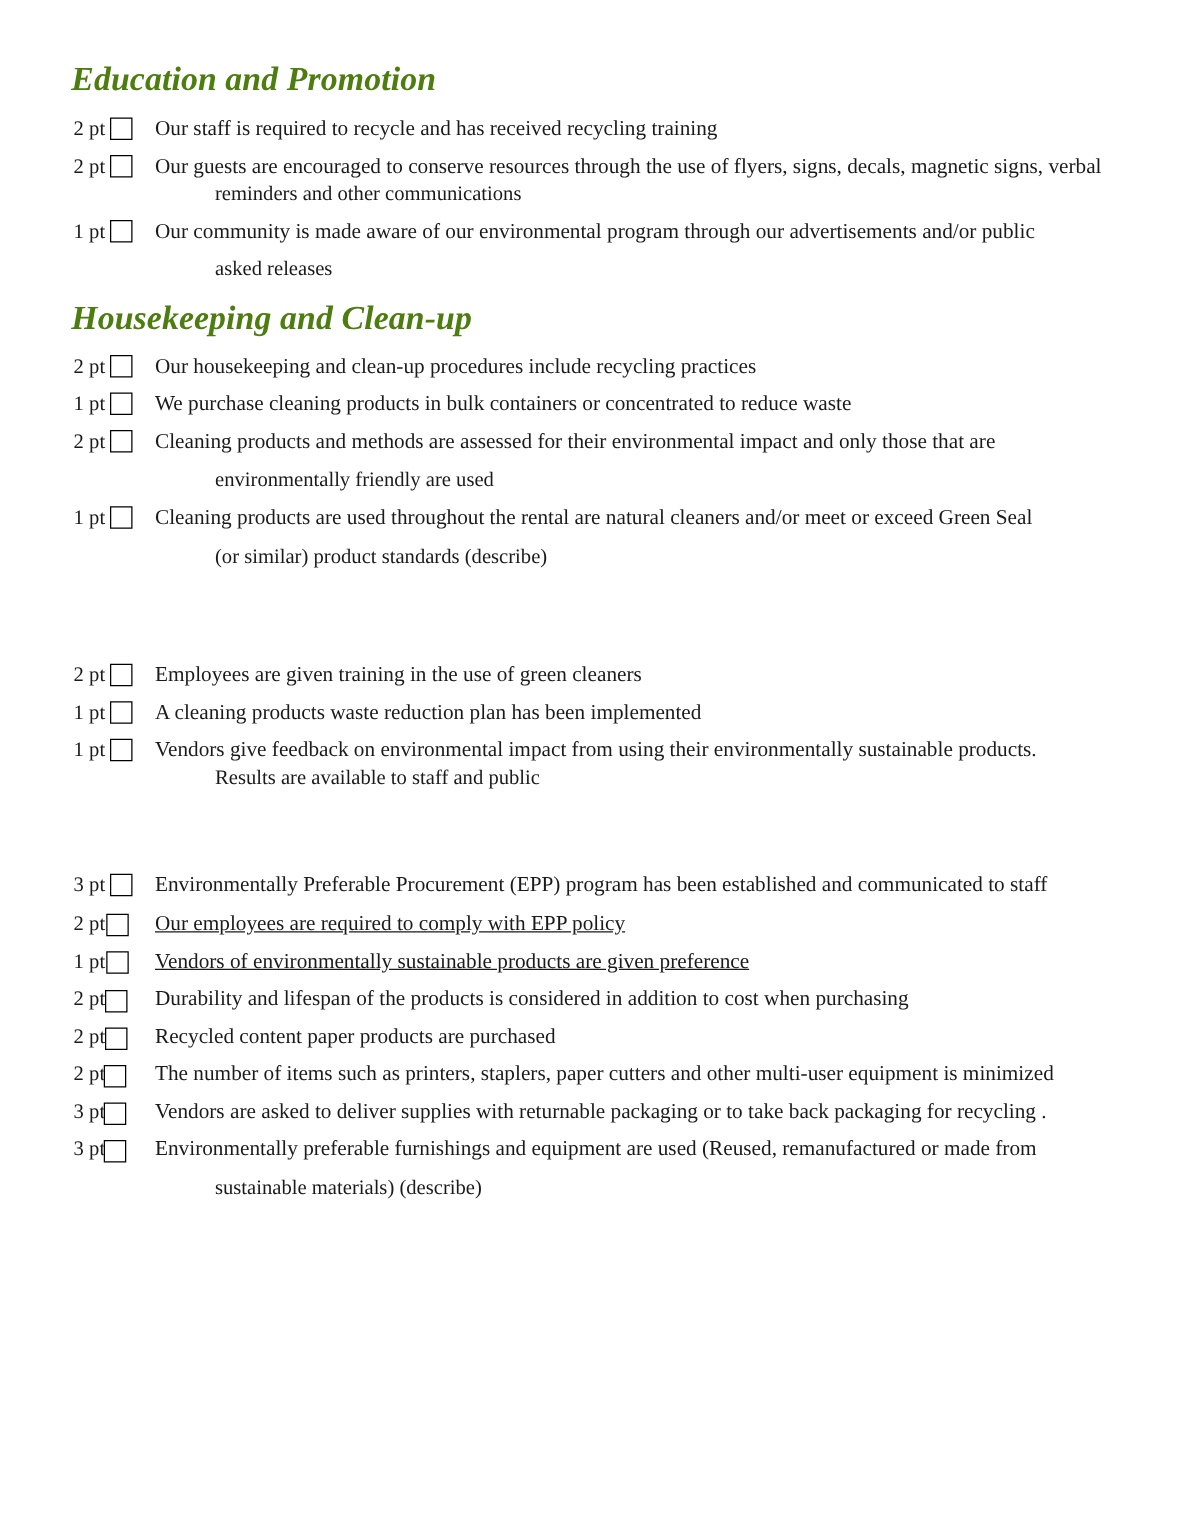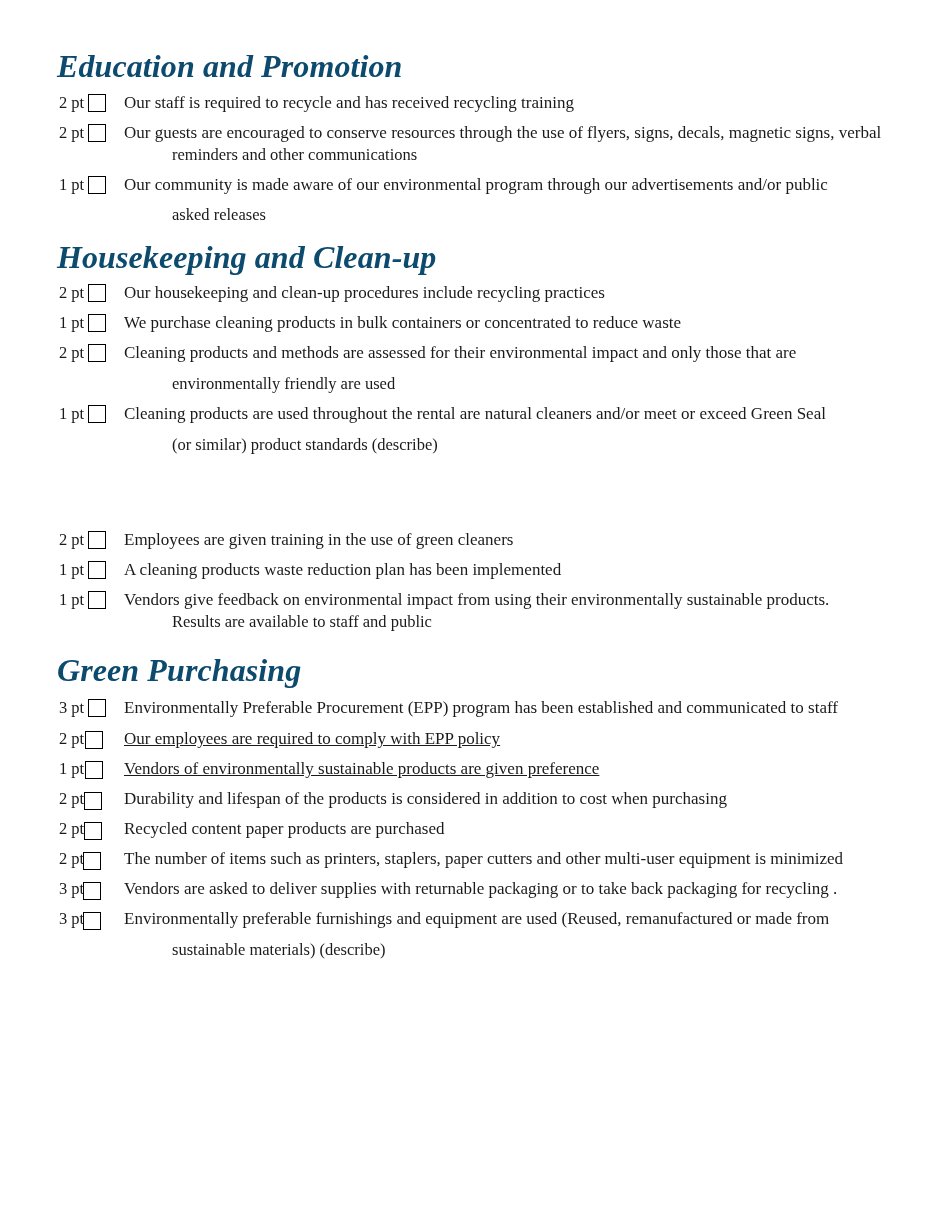--- a/index.html
+++ b/index.html
@@ -23,22 +23,22 @@
     width: 950px;
     height: 1230px;
     padding: 0;
   }
 
   
   .section-heading {
     font-family: "Liberation Serif", "DejaVu Serif", serif;
     font-weight: bold;
     font-style: italic;
-    color: #0c4a6e;
-    font-size: 32px;
+    color: #4d7c0f;
+    font-size: 27px;
     line-height: 1.0;
     letter-spacing: 0.1px;
     margin: 0;
     padding: 0;
   }
 
   .check-item {
     position: relative;
     display: block;
     margin: 0;
@@ -205,23 +205,20 @@
     <div class="check-item">
       <div class="item-row">
         <span class="points">1 pt</span>
         <span class="checkbox"></span>
         <span class="item-text">Vendors give feedback on environmental impact from using their environmentally sustainable products.</span>
       </div>
       <div class="item-cont">Results are available to staff and public</div>
     </div>
   </div>
 
-  <div style="position:absolute; left:57px; top:654px; width:860px;">
-    <h2 class="section-heading">Green Purchasing</h2>
-  </div>
 
   <div style="position:absolute; left:55px; top:697px; width:865px;">
 
     <div class="check-item">
       <div class="item-row">
         <span class="points">3 pt</span>
         <span class="checkbox"></span>
         <span class="item-text">Environmentally Preferable Procurement (EPP) program has been established and communicated to staff</span>
       </div>
     </div>

